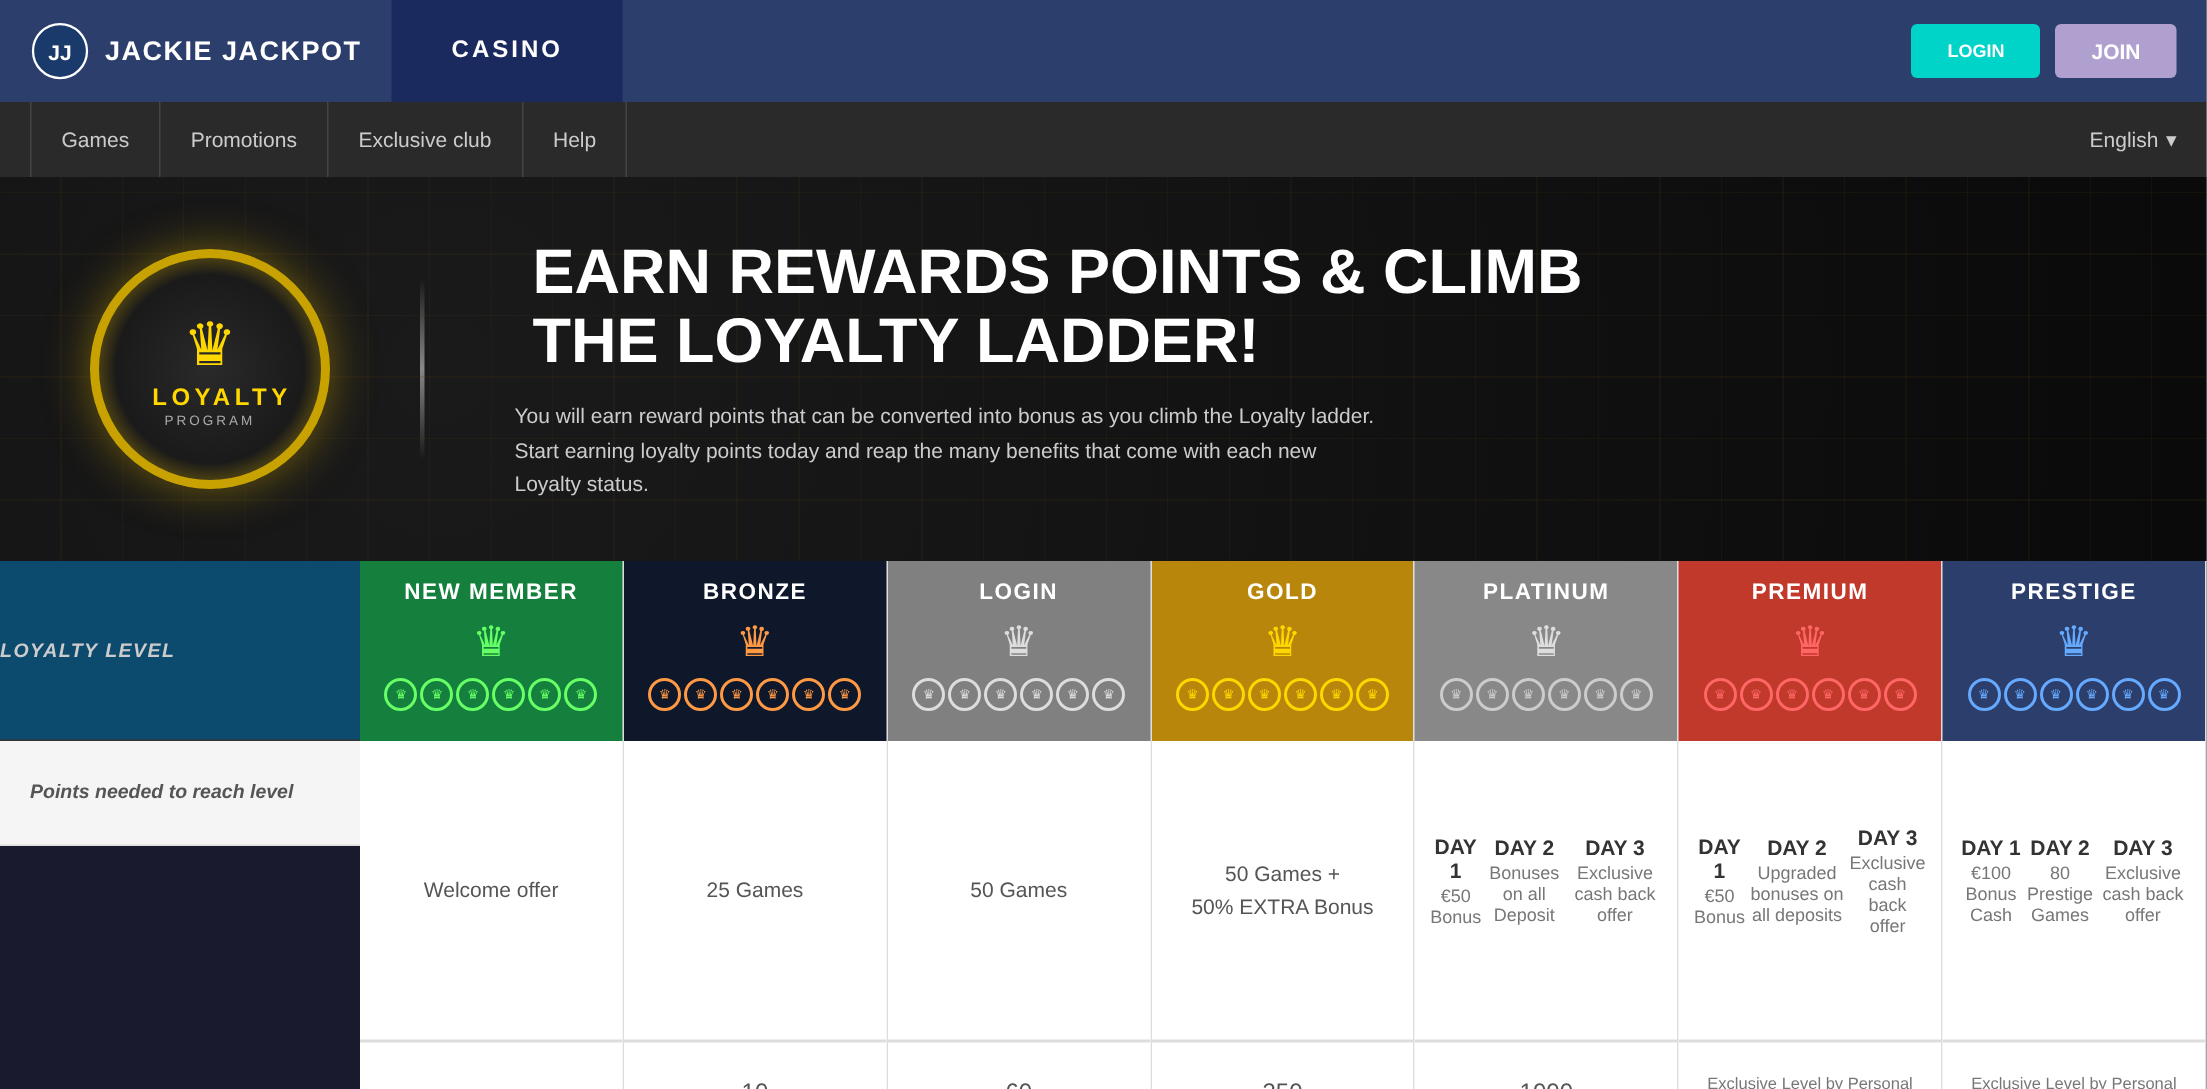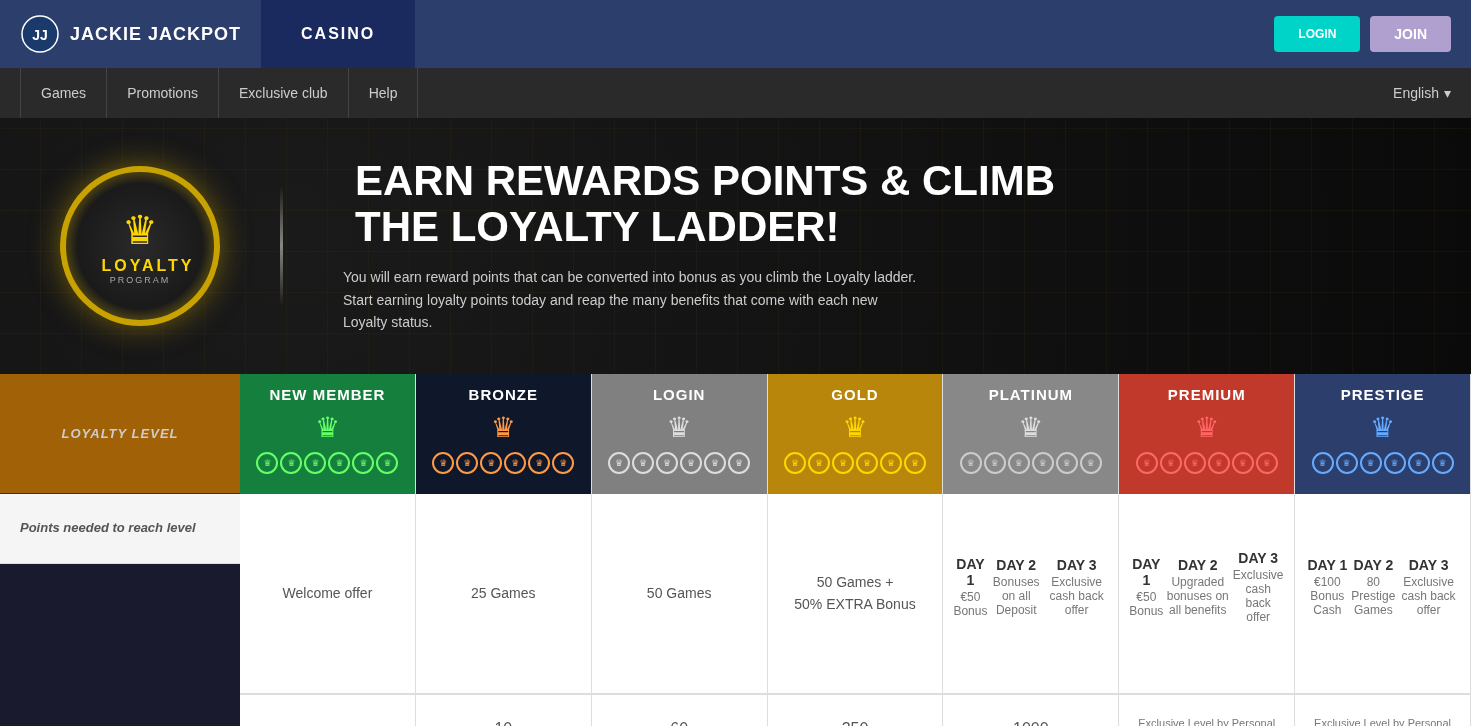--- a/index.html
+++ b/index.html
@@ -199,25 +199,24 @@
 
     
     .label-col {
       background: #1a1a2e;
       width: 240px;
       flex-shrink: 0;
       display: flex;
       flex-direction: column;
     }
     .label-header {
-      background: #a16207;
+      background: #0c4a6e;
       height: 120px;
       display: flex;
       align-items: center;
-      justify-content: center;
       border-bottom: 1px solid #333;
     }
     .label-header-text {
       color: #ccc;
       font-size: 13px;
       font-style: italic;
       font-weight: bold;
       letter-spacing: 1px;
     }
     .label-cell {
@@ -532,21 +531,21 @@
           <div class="tier-icon-dot" style="border-color:#ff6666; color:#ff6666;">♛</div>
         </div>
       </div>
       <div class="tier-body" style="justify-content: flex-start; padding-top: 16px;">
         <div>
           <div class="tier-body-day">DAY 1</div>
           <div class="tier-body-detail">€50 Bonus</div>
         </div>
         <div>
           <div class="tier-body-day">DAY 2</div>
-          <div class="tier-body-detail">Upgraded bonuses on all benefits</div>
+          <div class="tier-body-detail">Upgraded bonuses on all deposits</div>
         </div>
         <div>
           <div class="tier-body-day">DAY 3</div>
           <div class="tier-body-detail">Exclusive cash back offer</div>
         </div>
       </div>
       <div class="tier-points">
         <span class="tier-points-value" style="font-size:11px; color:#777; text-align:center;">Exclusive Level by Personal Invitation</span>
       </div>
     </div>

